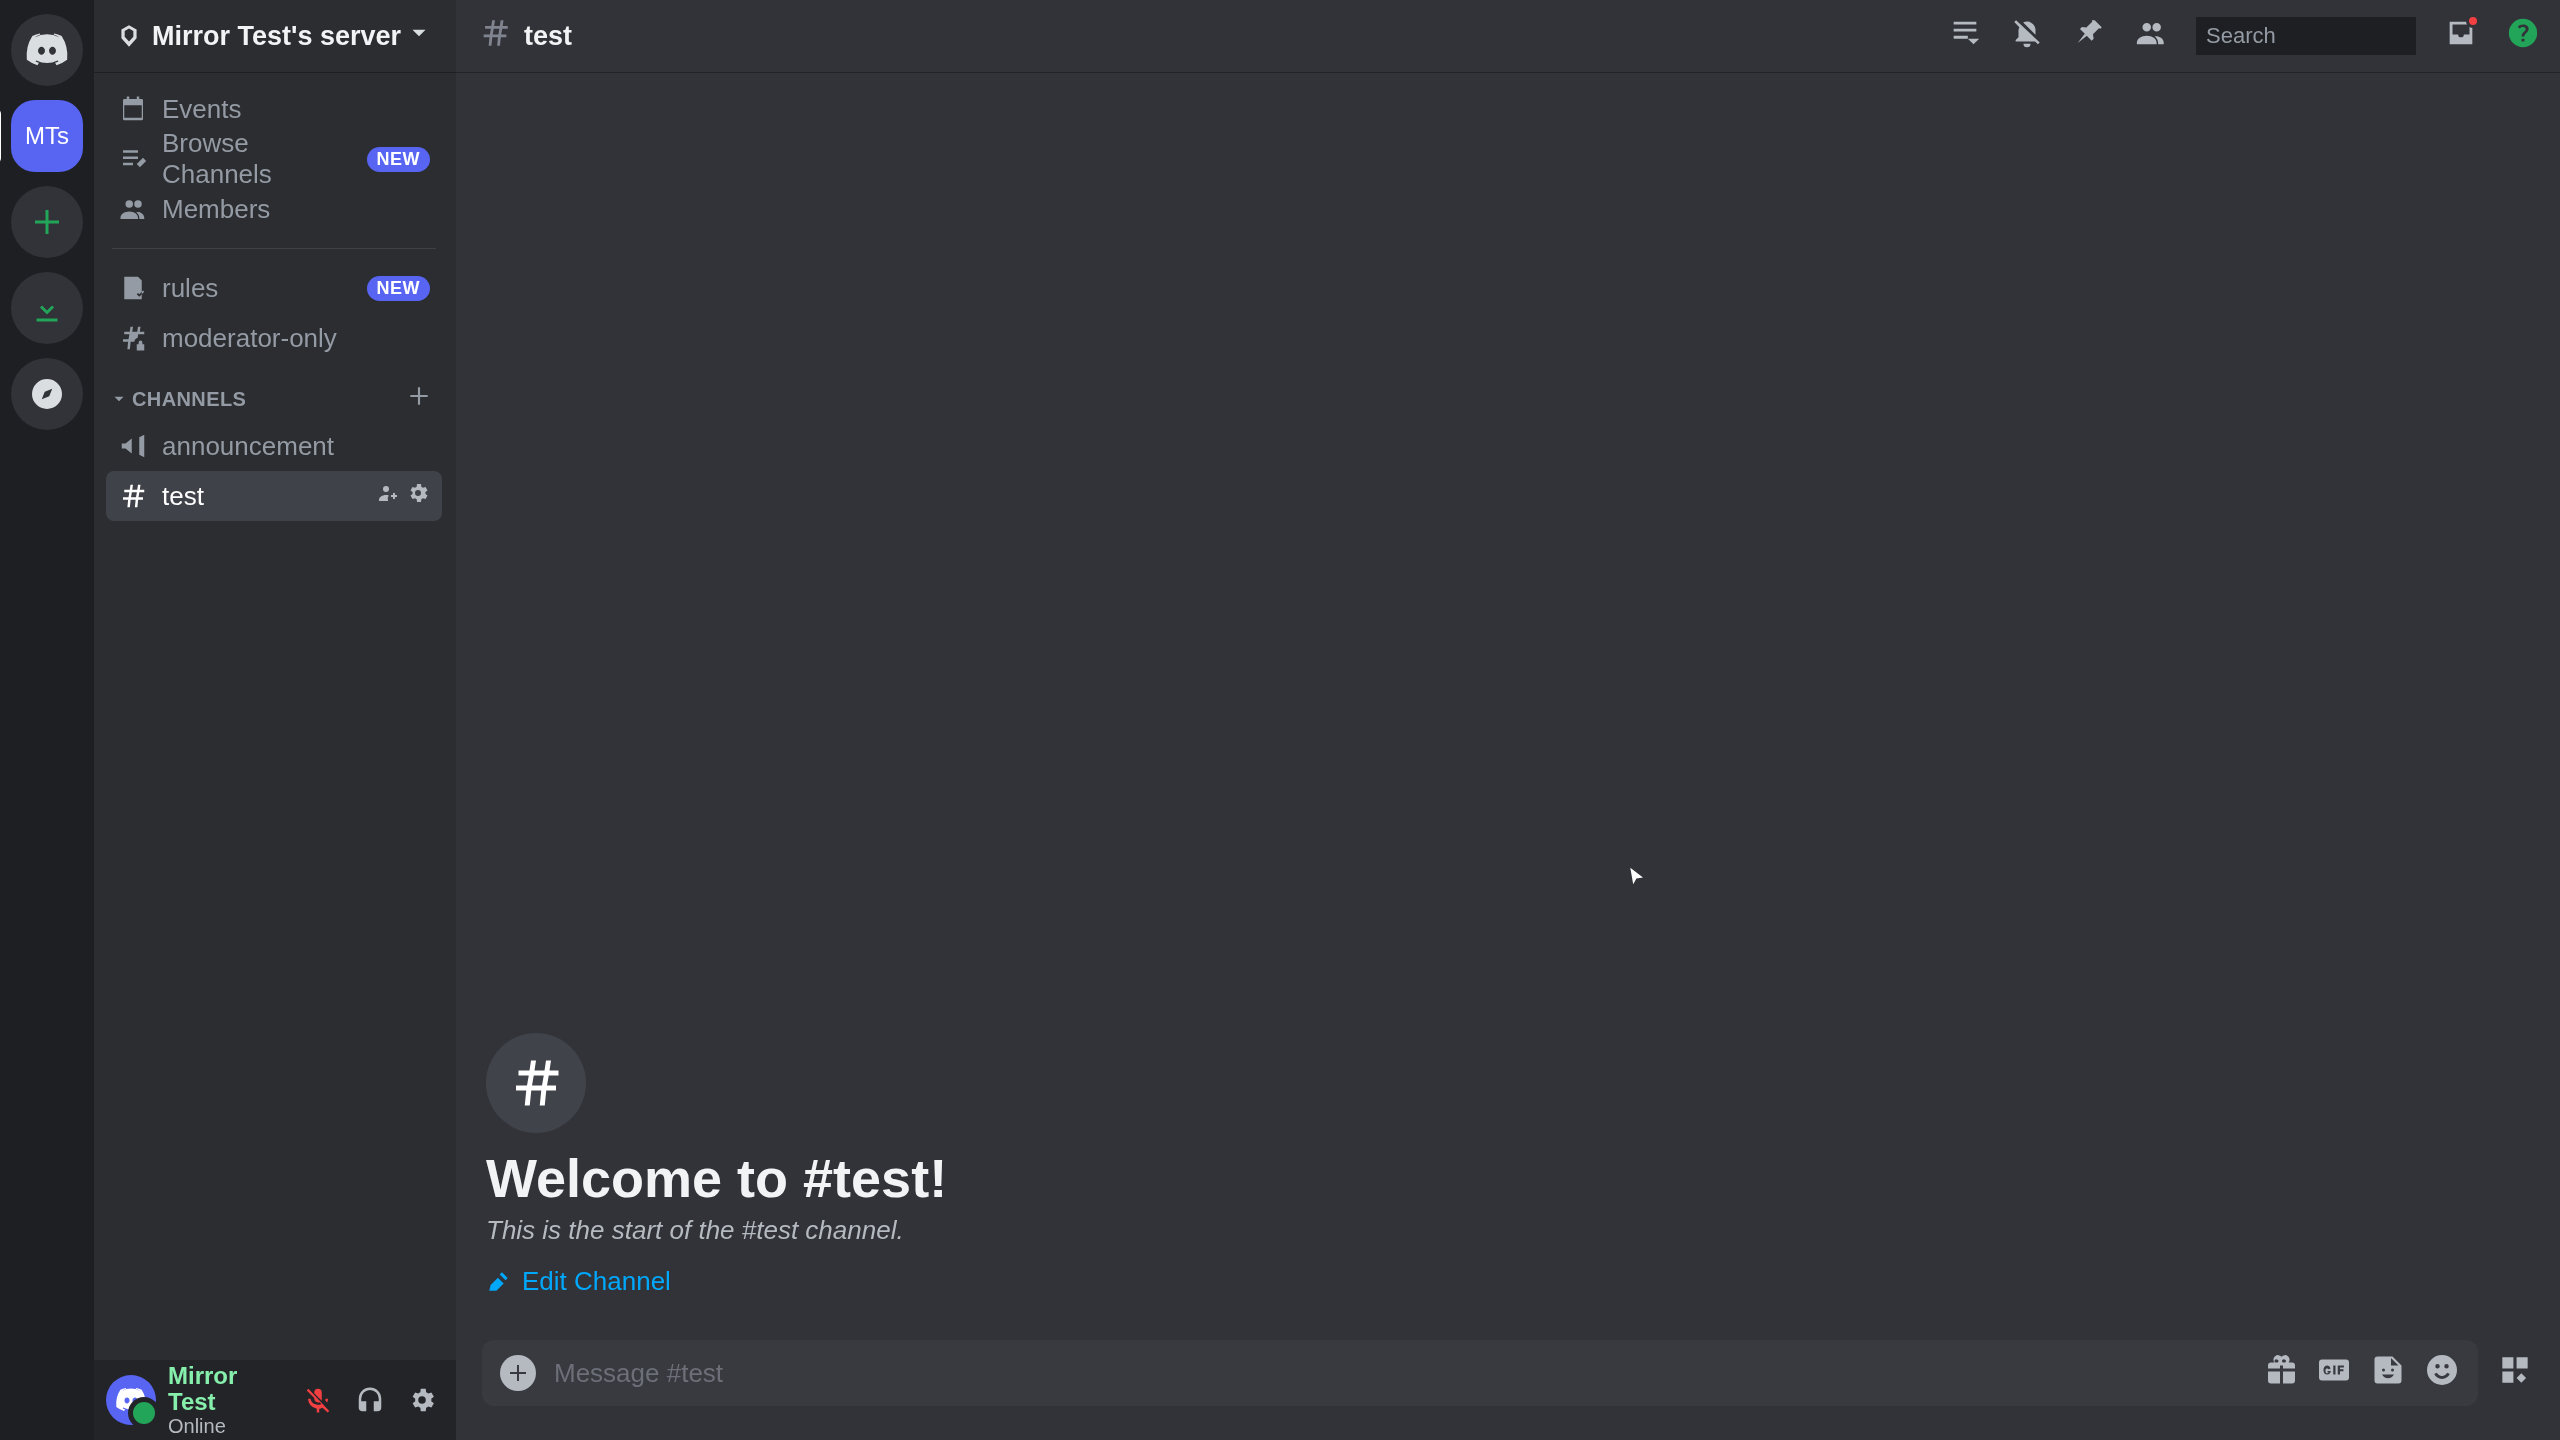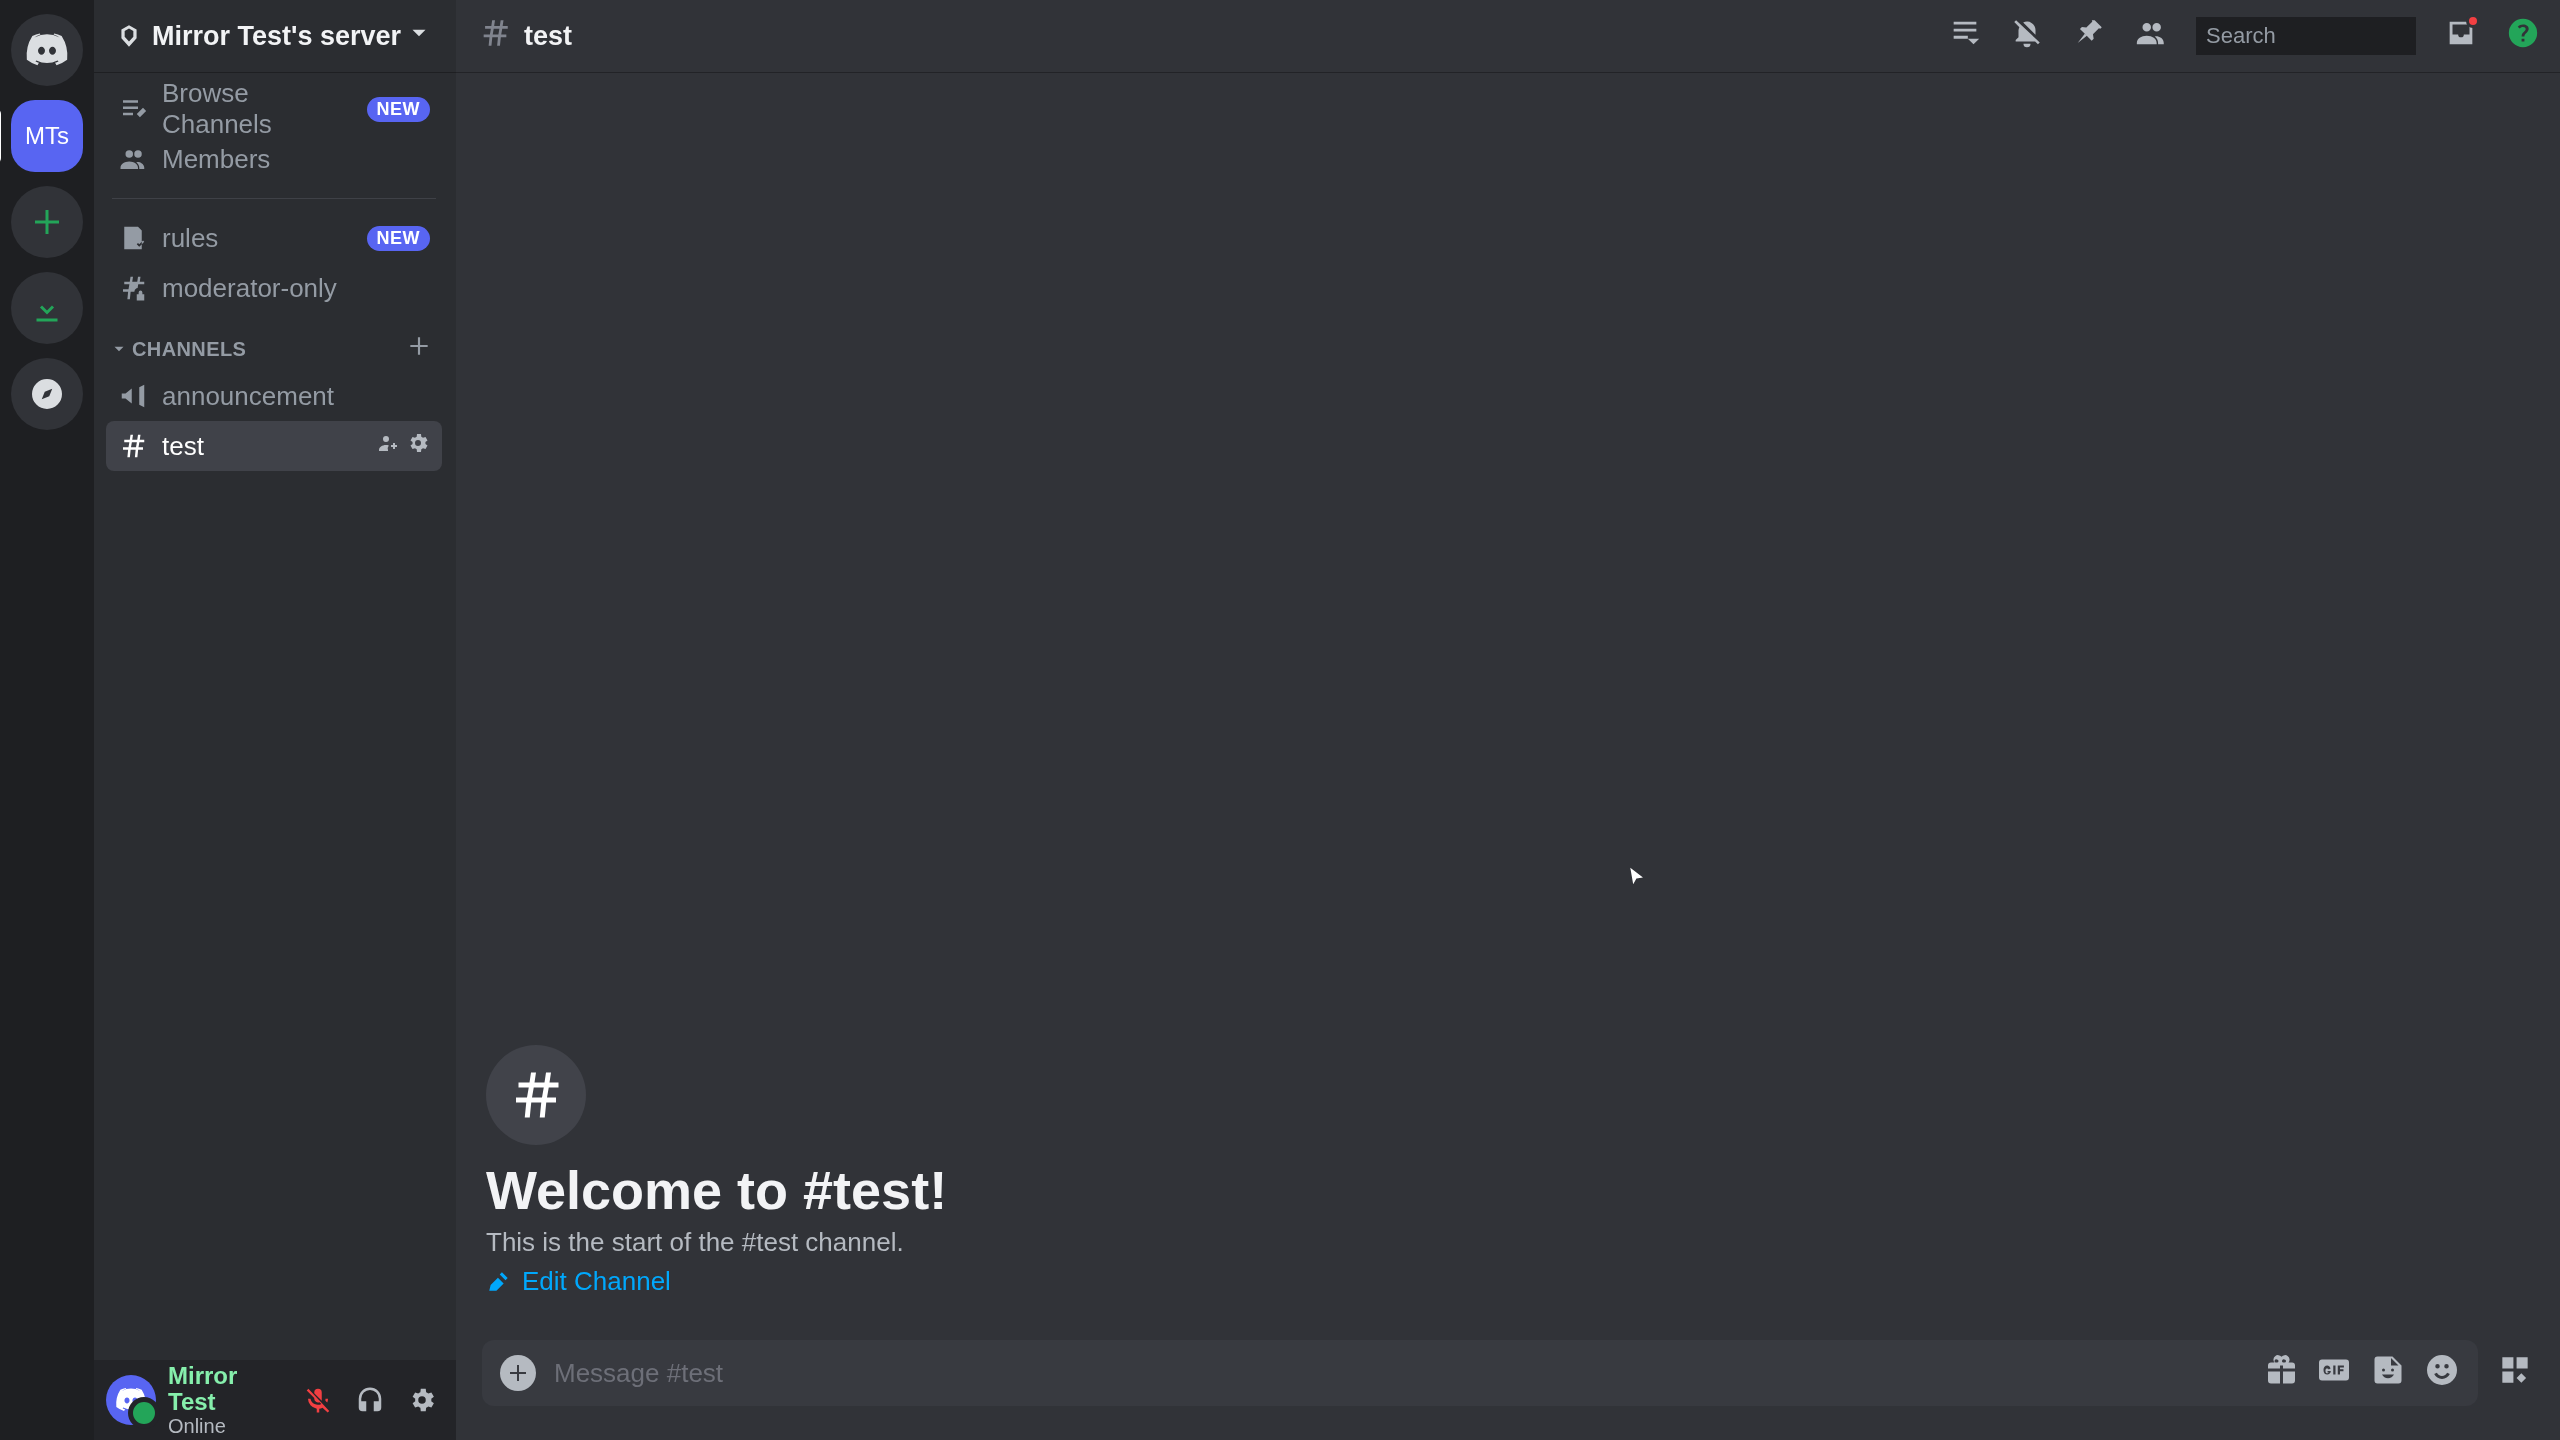--- a/index.html
+++ b/index.html
@@ -139,21 +139,21 @@
   .welcome {
     position: absolute; left: 30px; bottom: 40px; right: 30px;
   }
   .big-hash {
     width: 100px; height: 100px; border-radius: 50%;
     background: #41434a; display: flex; align-items: center;
     justify-content: center; margin-bottom: 14px;
   }
   .big-hash svg { width: 60px; height: 60px; color: #fff; }
   .welcome h1 { font-size: 54px; font-weight: 800; color: #f2f3f5; margin-bottom: 6px; }
-  .welcome p { font-size: 26px; color: #b5bac1; margin-bottom: 8px; }
+  .welcome p { font-size: 26px; color: #b5bac1; margin-bottom: 20px; font-style: italic; }
   .edit-link { display: inline-flex; align-items: center; gap: 10px;
     color: #00a8fc; font-size: 26px; cursor: pointer; }
   .edit-link svg { width: 26px; height: 26px; }
 
   .cursor-arrow {
     position: absolute; left: 1172px; top: 790px; transform: rotate(-10deg);
     color: #fff; pointer-events: none;
   }
   .cursor-arrow svg { width: 20px; height: 26px; }
 
@@ -312,20 +312,26 @@
       <span class="name">Mirror Test's server</span>
     </div>
     <span class="chev">
       <svg>
           <use href="#i-chev-down"></use>
         </svg>
     </span>
   </div>
 
   <div class="sidebar-scroll">
+    <div class="srow">
+      <svg>
+          <use href="#i-calendar"></use>
+        </svg>
+      <span>Events</span>
+    </div>
     <div class="srow">
       <svg>
           <use href="#i-browse"></use>
         </svg>
       <span>Browse Channels</span>
       <span class="spacer"></span>
       <span class="badge-new">NEW</span>
     </div>
     <div class="srow">
       <svg>

